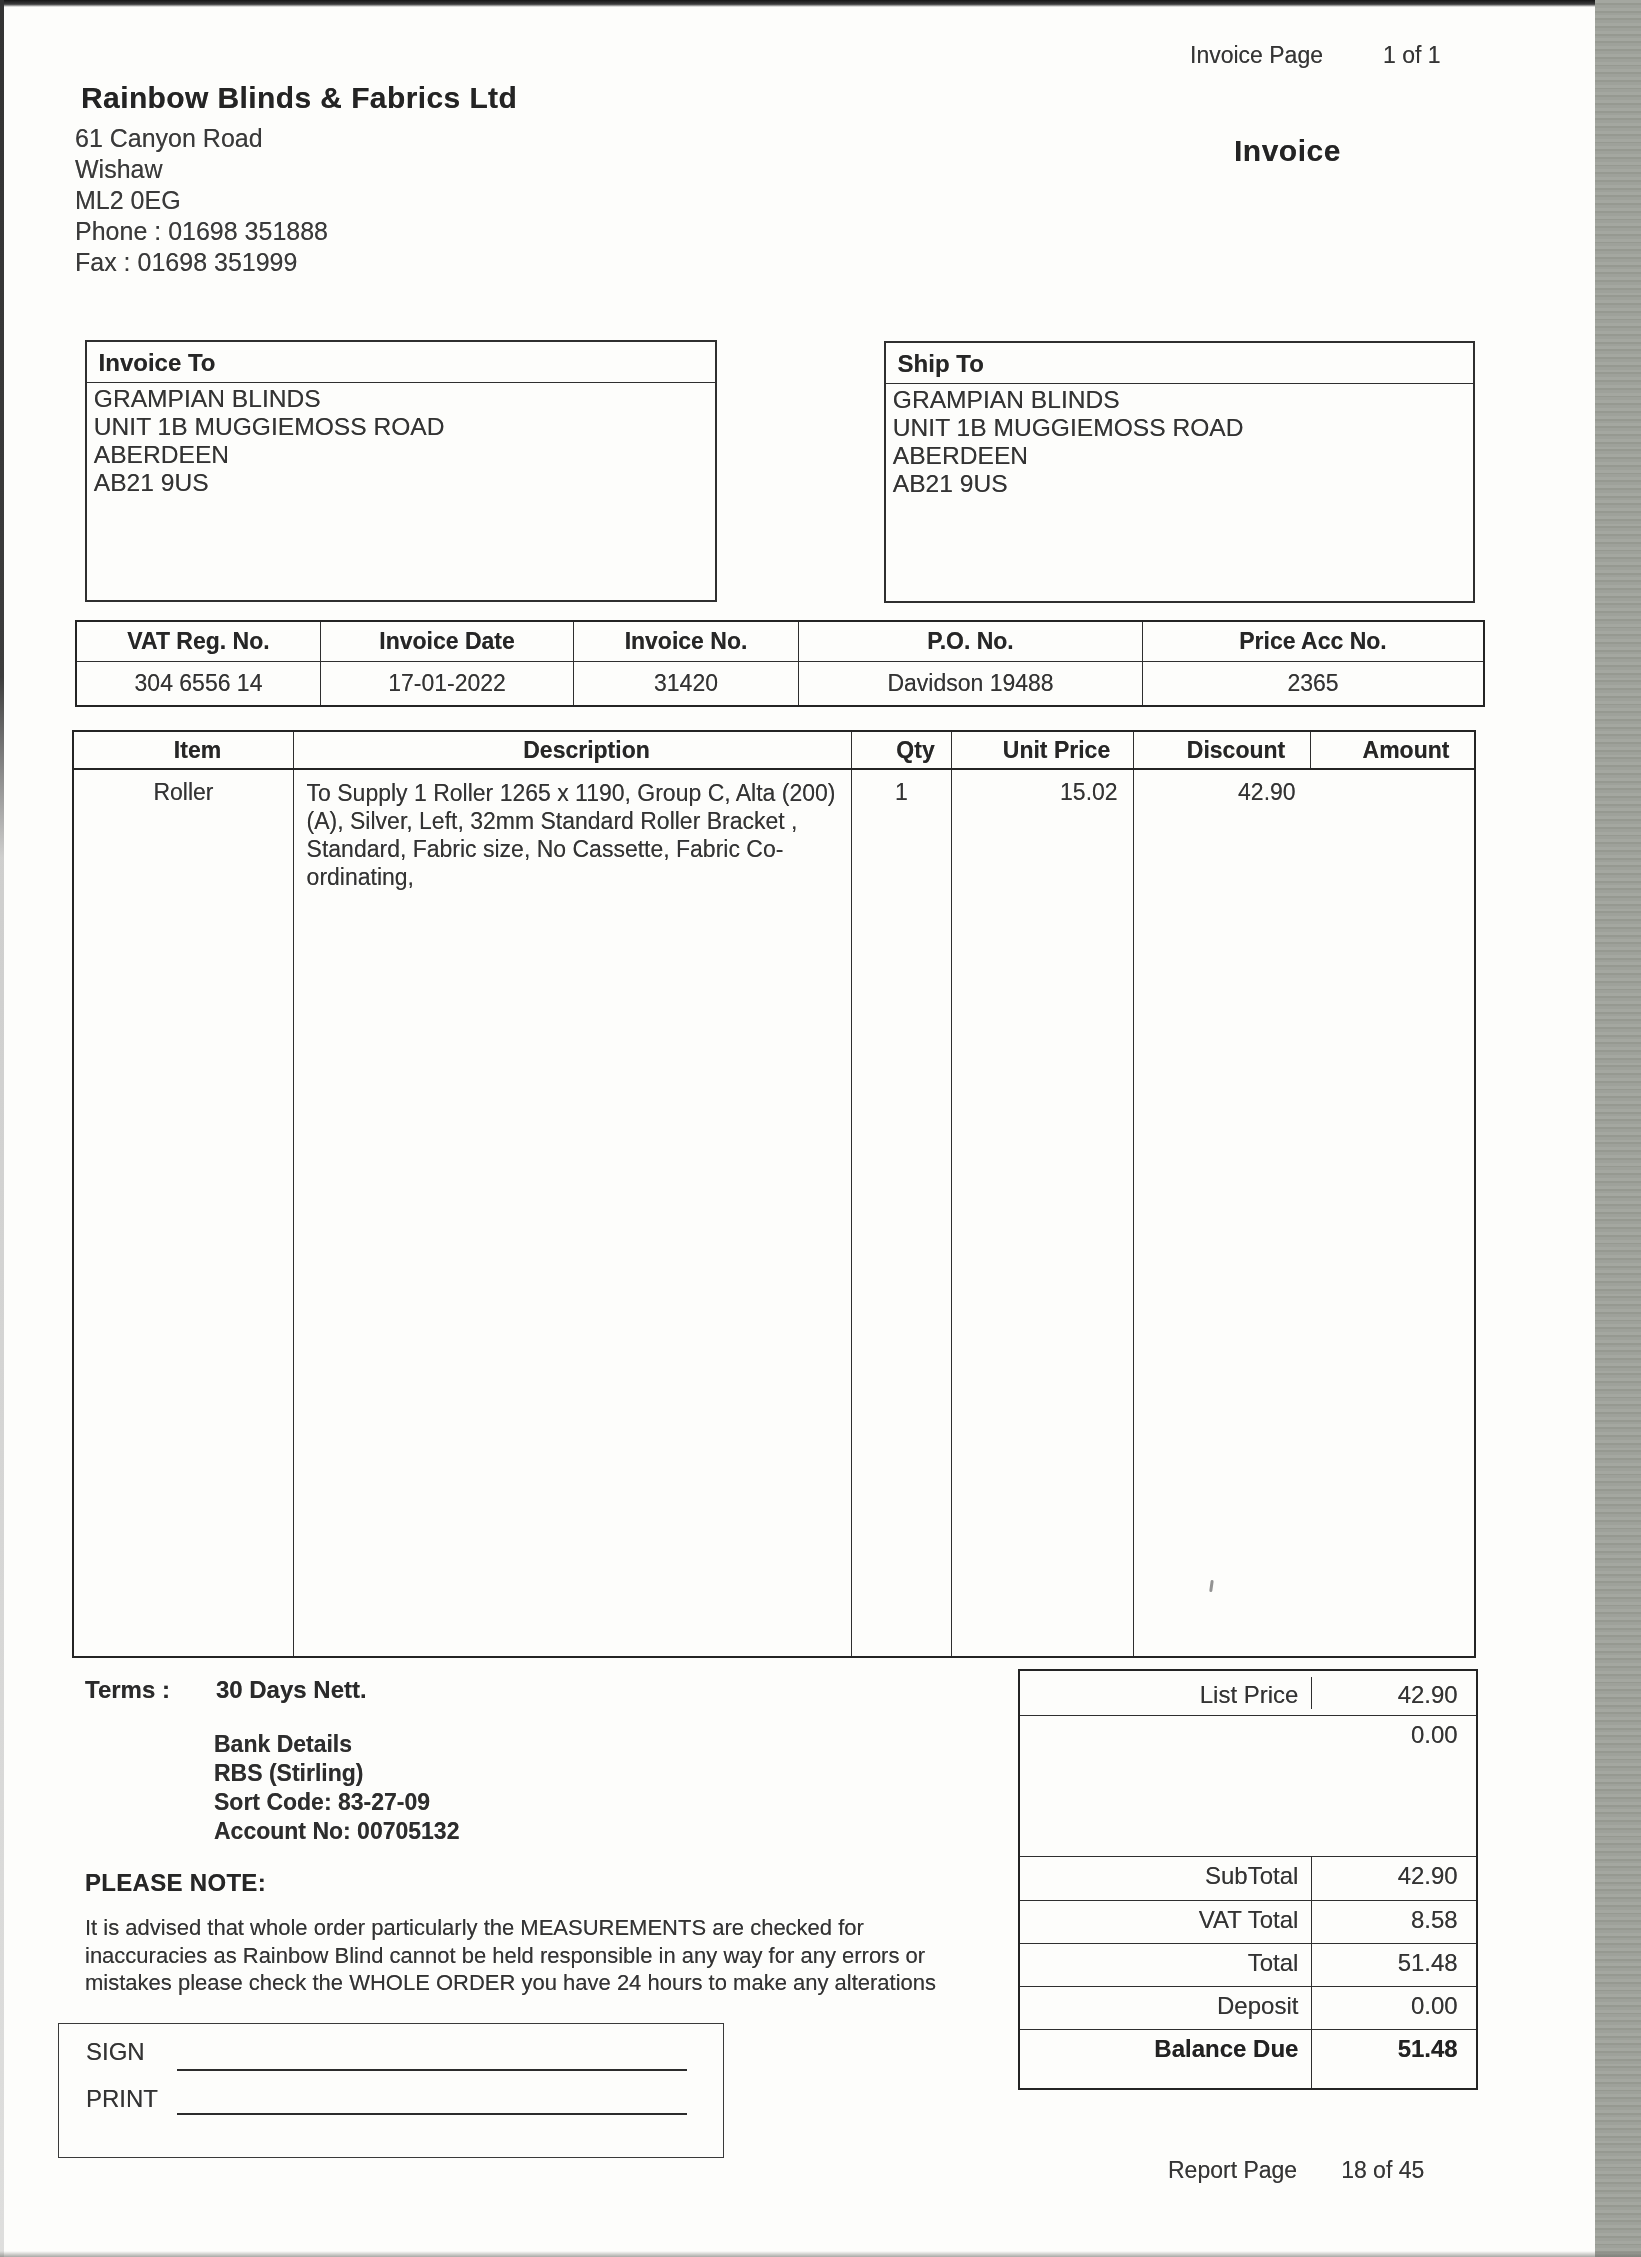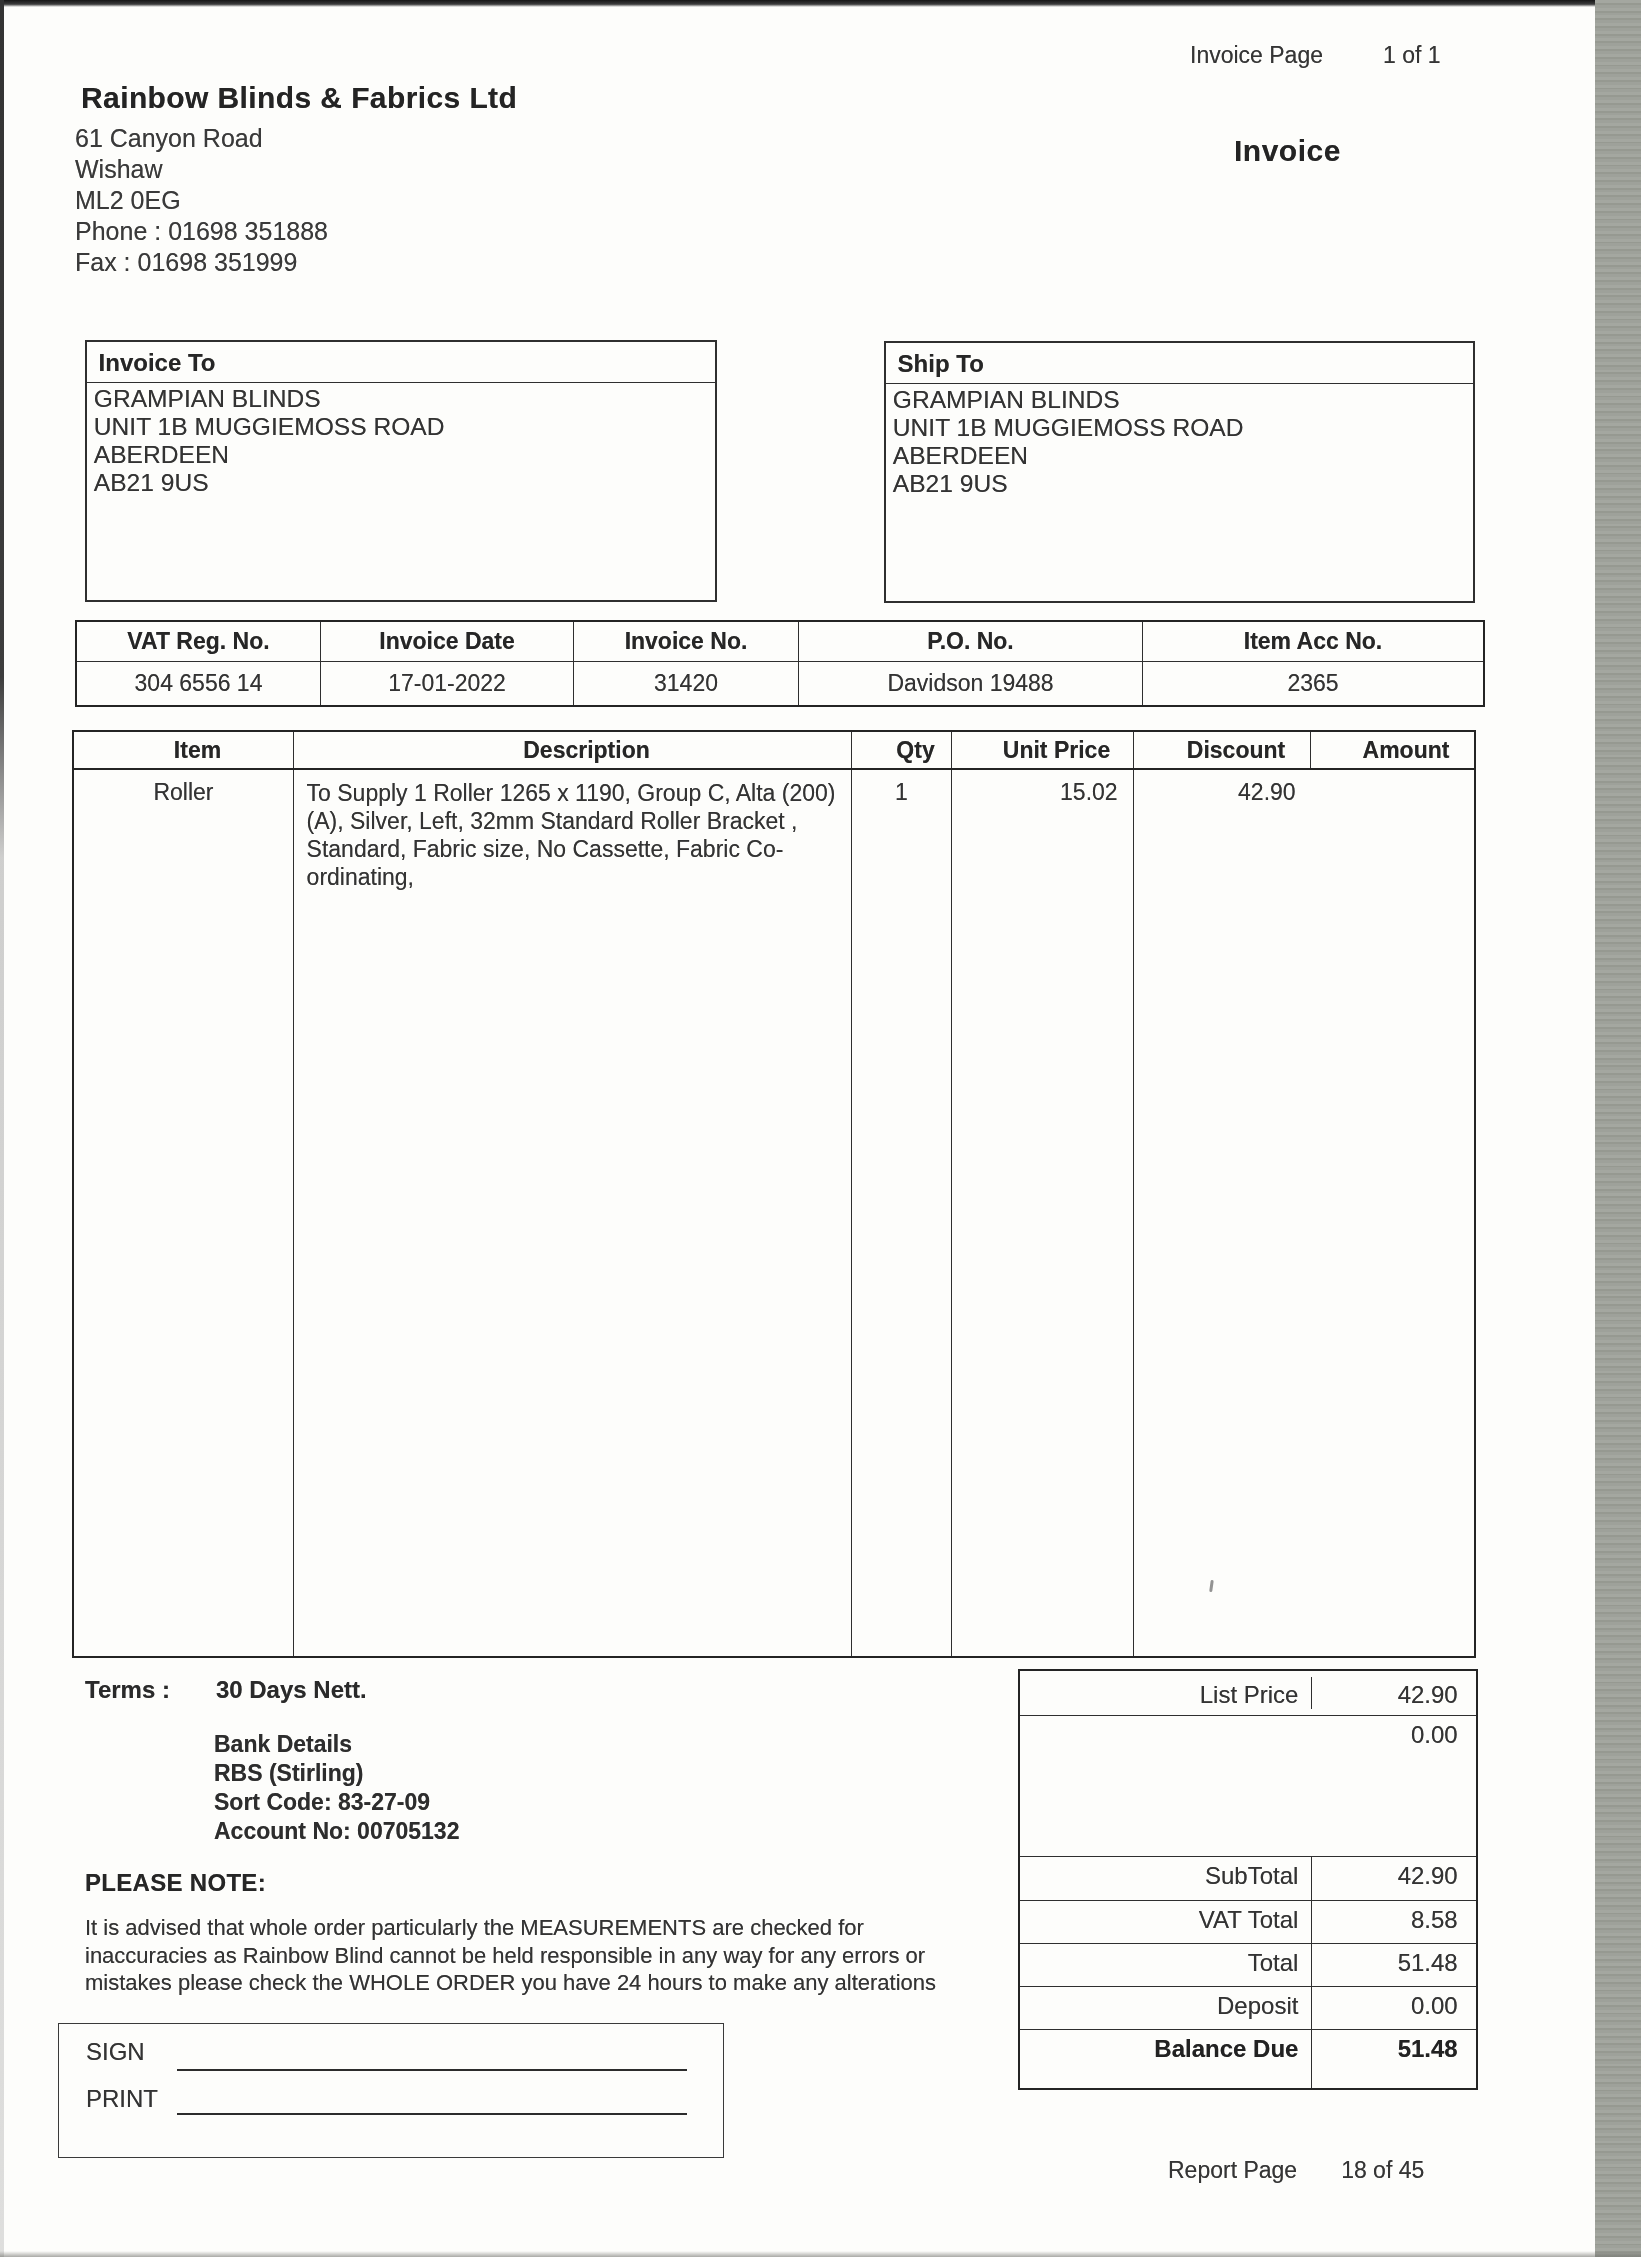--- a/index.html
+++ b/index.html
@@ -144,21 +144,21 @@
       <div>AB21 9US</div>
     </div>
   </div>
 
   <div class="info-table">
     <div class="info-row hdr">
       <div class="info-cell ink">VAT Reg. No.</div>
       <div class="info-cell ink">Invoice Date</div>
       <div class="info-cell ink">Invoice No.</div>
       <div class="info-cell ink">P.O. No.</div>
-      <div class="info-cell ink">Item Acc No.</div>
+      <div class="info-cell ink">Price Acc No.</div>
     </div>
     <div class="info-row">
       <div class="info-cell ink">304 6556 14</div>
       <div class="info-cell ink">17-01-2022</div>
       <div class="info-cell ink">31420</div>
       <div class="info-cell ink">Davidson 19488</div>
       <div class="info-cell ink">2365</div>
     </div>
   </div>
 

